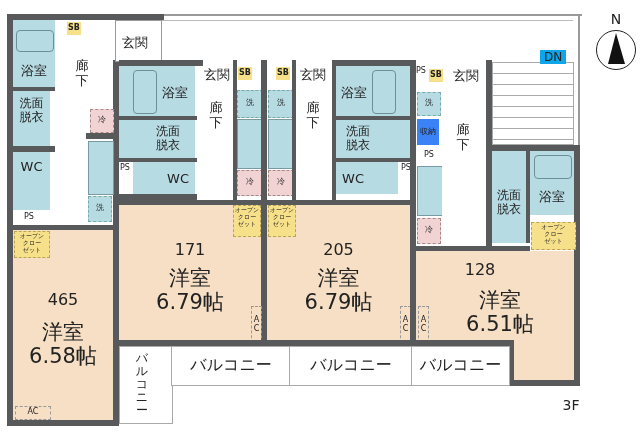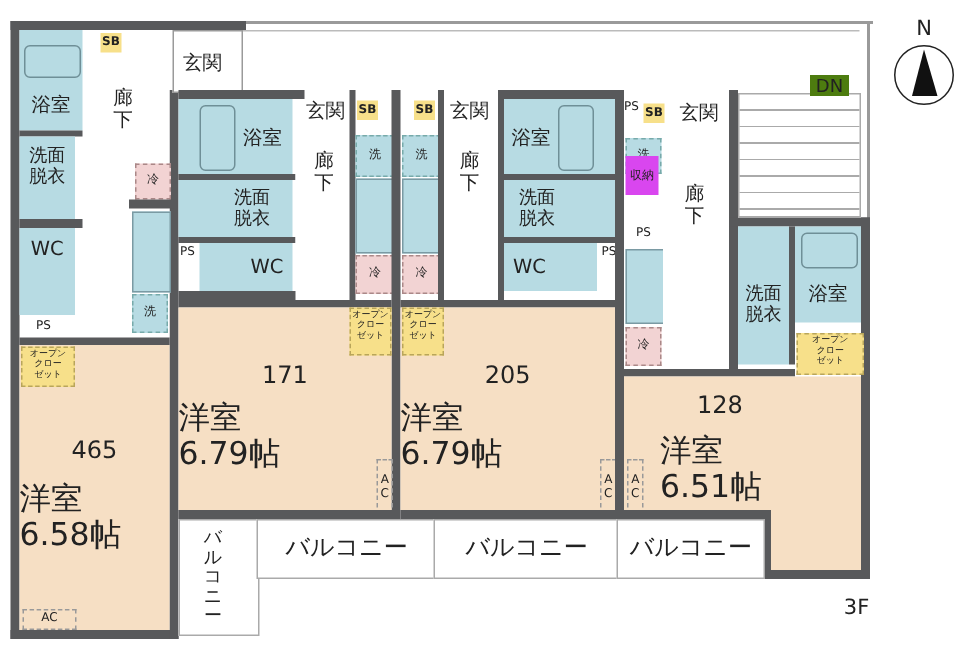--- a/index.html
+++ b/index.html
@@ -13,21 +13,21 @@
   .lbl{position:absolute;font-size:13px;line-height:14px;text-align:center;white-space:nowrap;}
   .vlbl{position:absolute;font-size:13px;line-height:15px;width:16px;text-align:center;white-space:normal;word-break:break-all;}
   .sb{position:absolute;background:#f7e08a;font-size:8px;line-height:12px;width:14px;height:13px;text-align:center;font-weight:bold;}
   .ps{position:absolute;background:#fff;font-size:8px;line-height:9px;text-align:center;}
   .clo{position:absolute;background:#f7e08a;border:1px dashed #b9a55a;font-size:6px;line-height:7px;text-align:center;overflow:hidden;}
   .rei{position:absolute;background:#f2d3d3;border:1px dashed #a88;font-size:8px;text-align:center;}
   .sen{position:absolute;background:#b7dbe3;border:1px dashed #7aa;font-size:8px;text-align:center;}
   .kit{position:absolute;background:#b7dbe3;border:1px solid #7a9aa3;}
   .ac{position:absolute;border:1px dashed #999;font-size:8px;line-height:9px;text-align:center;}
   .rnum{position:absolute;font-size:16px;text-align:center;}
-  .rname{position:absolute;font-size:21px;line-height:24px;}
+  .rname{position:absolute;font-size:21px;line-height:24px;text-align:center;}
   .bal{position:absolute;background:#fff;border:1px solid #aaa;font-size:16px;text-align:center;line-height:30px;}
   .tub{position:absolute;border:1px solid #6f8f97;border-radius:4px;}
 </style>
 </head>
 <body>
 
 <div class="abs" style="left:160px;top:14px;width:422px;height:2px;background:#9a9a9a;"></div>
 <div class="abs" style="left:578px;top:14px;width:2px;height:140px;background:#9a9a9a;"></div>
 <div class="abs" style="left:160px;top:20px;width:413px;height:1px;background:#bbb;"></div>
 
@@ -128,21 +128,21 @@
 <div class="rname" style="left:267px;top:266px;width:143px;">洋室</div>
 <div class="rname" style="left:267px;top:290px;width:143px;">6.79帖</div>
 <div class="ac" style="left:400px;top:306px;width:9px;height:32px;word-break:break-all;padding-top:8px;">AC</div>
 <div class="wall" style="left:267px;top:340px;width:148px;height:6px;"></div>
 <div class="wall" style="left:410px;top:60px;width:6px;height:286px;"></div>
 
 <div class="ps" style="left:416px;top:66px;width:10px;height:20px;word-break:break-all;">PS</div>
 <div class="sb" style="left:429px;top:69px;">SB</div>
 <div class="lbl" style="left:448px;top:69px;width:36px;">玄関</div>
 <div class="sen" style="left:417px;top:92px;width:22px;height:22px;line-height:20px;">洗</div>
-<div class="abs" style="left:417px;top:104px;width:22px;height:26px;background:#d946ef;font-size:8px;line-height:26px;text-align:center;">収納</div>
+<div class="abs" style="left:417px;top:119px;width:22px;height:26px;background:#3b82f6;font-size:8px;line-height:26px;text-align:center;">収納</div>
 <div class="ps" style="left:418px;top:150px;width:22px;height:10px;">PS</div>
 <div class="kit" style="left:417px;top:166px;width:24px;height:48px;"></div>
 <div class="rei" style="left:417px;top:218px;width:22px;height:24px;line-height:22px;">冷</div>
 <div class="hall" style="left:442px;top:86px;width:44px;height:160px;"></div>
 <div class="vlbl" style="left:455px;top:122px;">廊下</div>
 <div class="wall" style="left:486px;top:60px;width:6px;height:190px;"></div>
 <div class="wall" style="left:486px;top:145px;width:94px;height:6px;"></div>
 <div class="wall" style="left:574px;top:145px;width:6px;height:240px;"></div>
 <div class="wet" style="left:492px;top:151px;width:34px;height:92px;"></div>
 <div class="lbl" style="left:492px;top:188px;width:34px;white-space:pre;font-size:12px;">洗面
@@ -159,21 +159,21 @@
 <div class="room" style="left:514px;top:340px;width:60px;height:42px;"></div>
 <div class="rnum" style="left:450px;top:260px;width:60px;">128</div>
 <div class="rname" style="left:440px;top:288px;width:120px;">洋室</div>
 <div class="rname" style="left:440px;top:312px;width:120px;">6.51帖</div>
 <div class="ac" style="left:418px;top:306px;width:9px;height:32px;word-break:break-all;padding-top:8px;">AC</div>
 <div class="wall" style="left:416px;top:340px;width:98px;height:6px;"></div>
 <div class="wall" style="left:508px;top:340px;width:6px;height:46px;"></div>
 <div class="wall" style="left:508px;top:380px;width:72px;height:6px;"></div>
 
 <div class="abs" style="left:492px;top:62px;width:82px;height:83px;border:1px solid #aaa;background:repeating-linear-gradient(#fff 0 10px,#aaa 10px 11px);"></div>
-<div class="lbl" style="left:540px;top:50px;width:26px;font-size:12px;background:#4d7c0f;">DN</div>
+<div class="lbl" style="left:540px;top:50px;width:26px;font-size:12px;background:#0ea5e9;">DN</div>
 
 <div class="abs" style="left:596px;top:30px;width:40px;height:40px;border:1.5px solid #222;border-radius:50%;"></div>
 <svg class="abs" style="left:596px;top:30px;" width="40" height="40">
     <polygon points="20,3 29,34 12,34" fill="#111"></polygon>
   </svg>
 <div class="lbl" style="left:608px;top:12px;width:16px;font-size:14px;">N</div>
 
 <div class="bal" style="left:119px;top:346px;width:52px;height:76px;"></div>
 <div class="vlbl" style="left:134px;top:352px;font-size:12px;line-height:13px;">バルコニー</div>
 <div class="bal" style="left:171px;top:346px;width:118px;height:38px;line-height:36px;">バルコニー</div>

